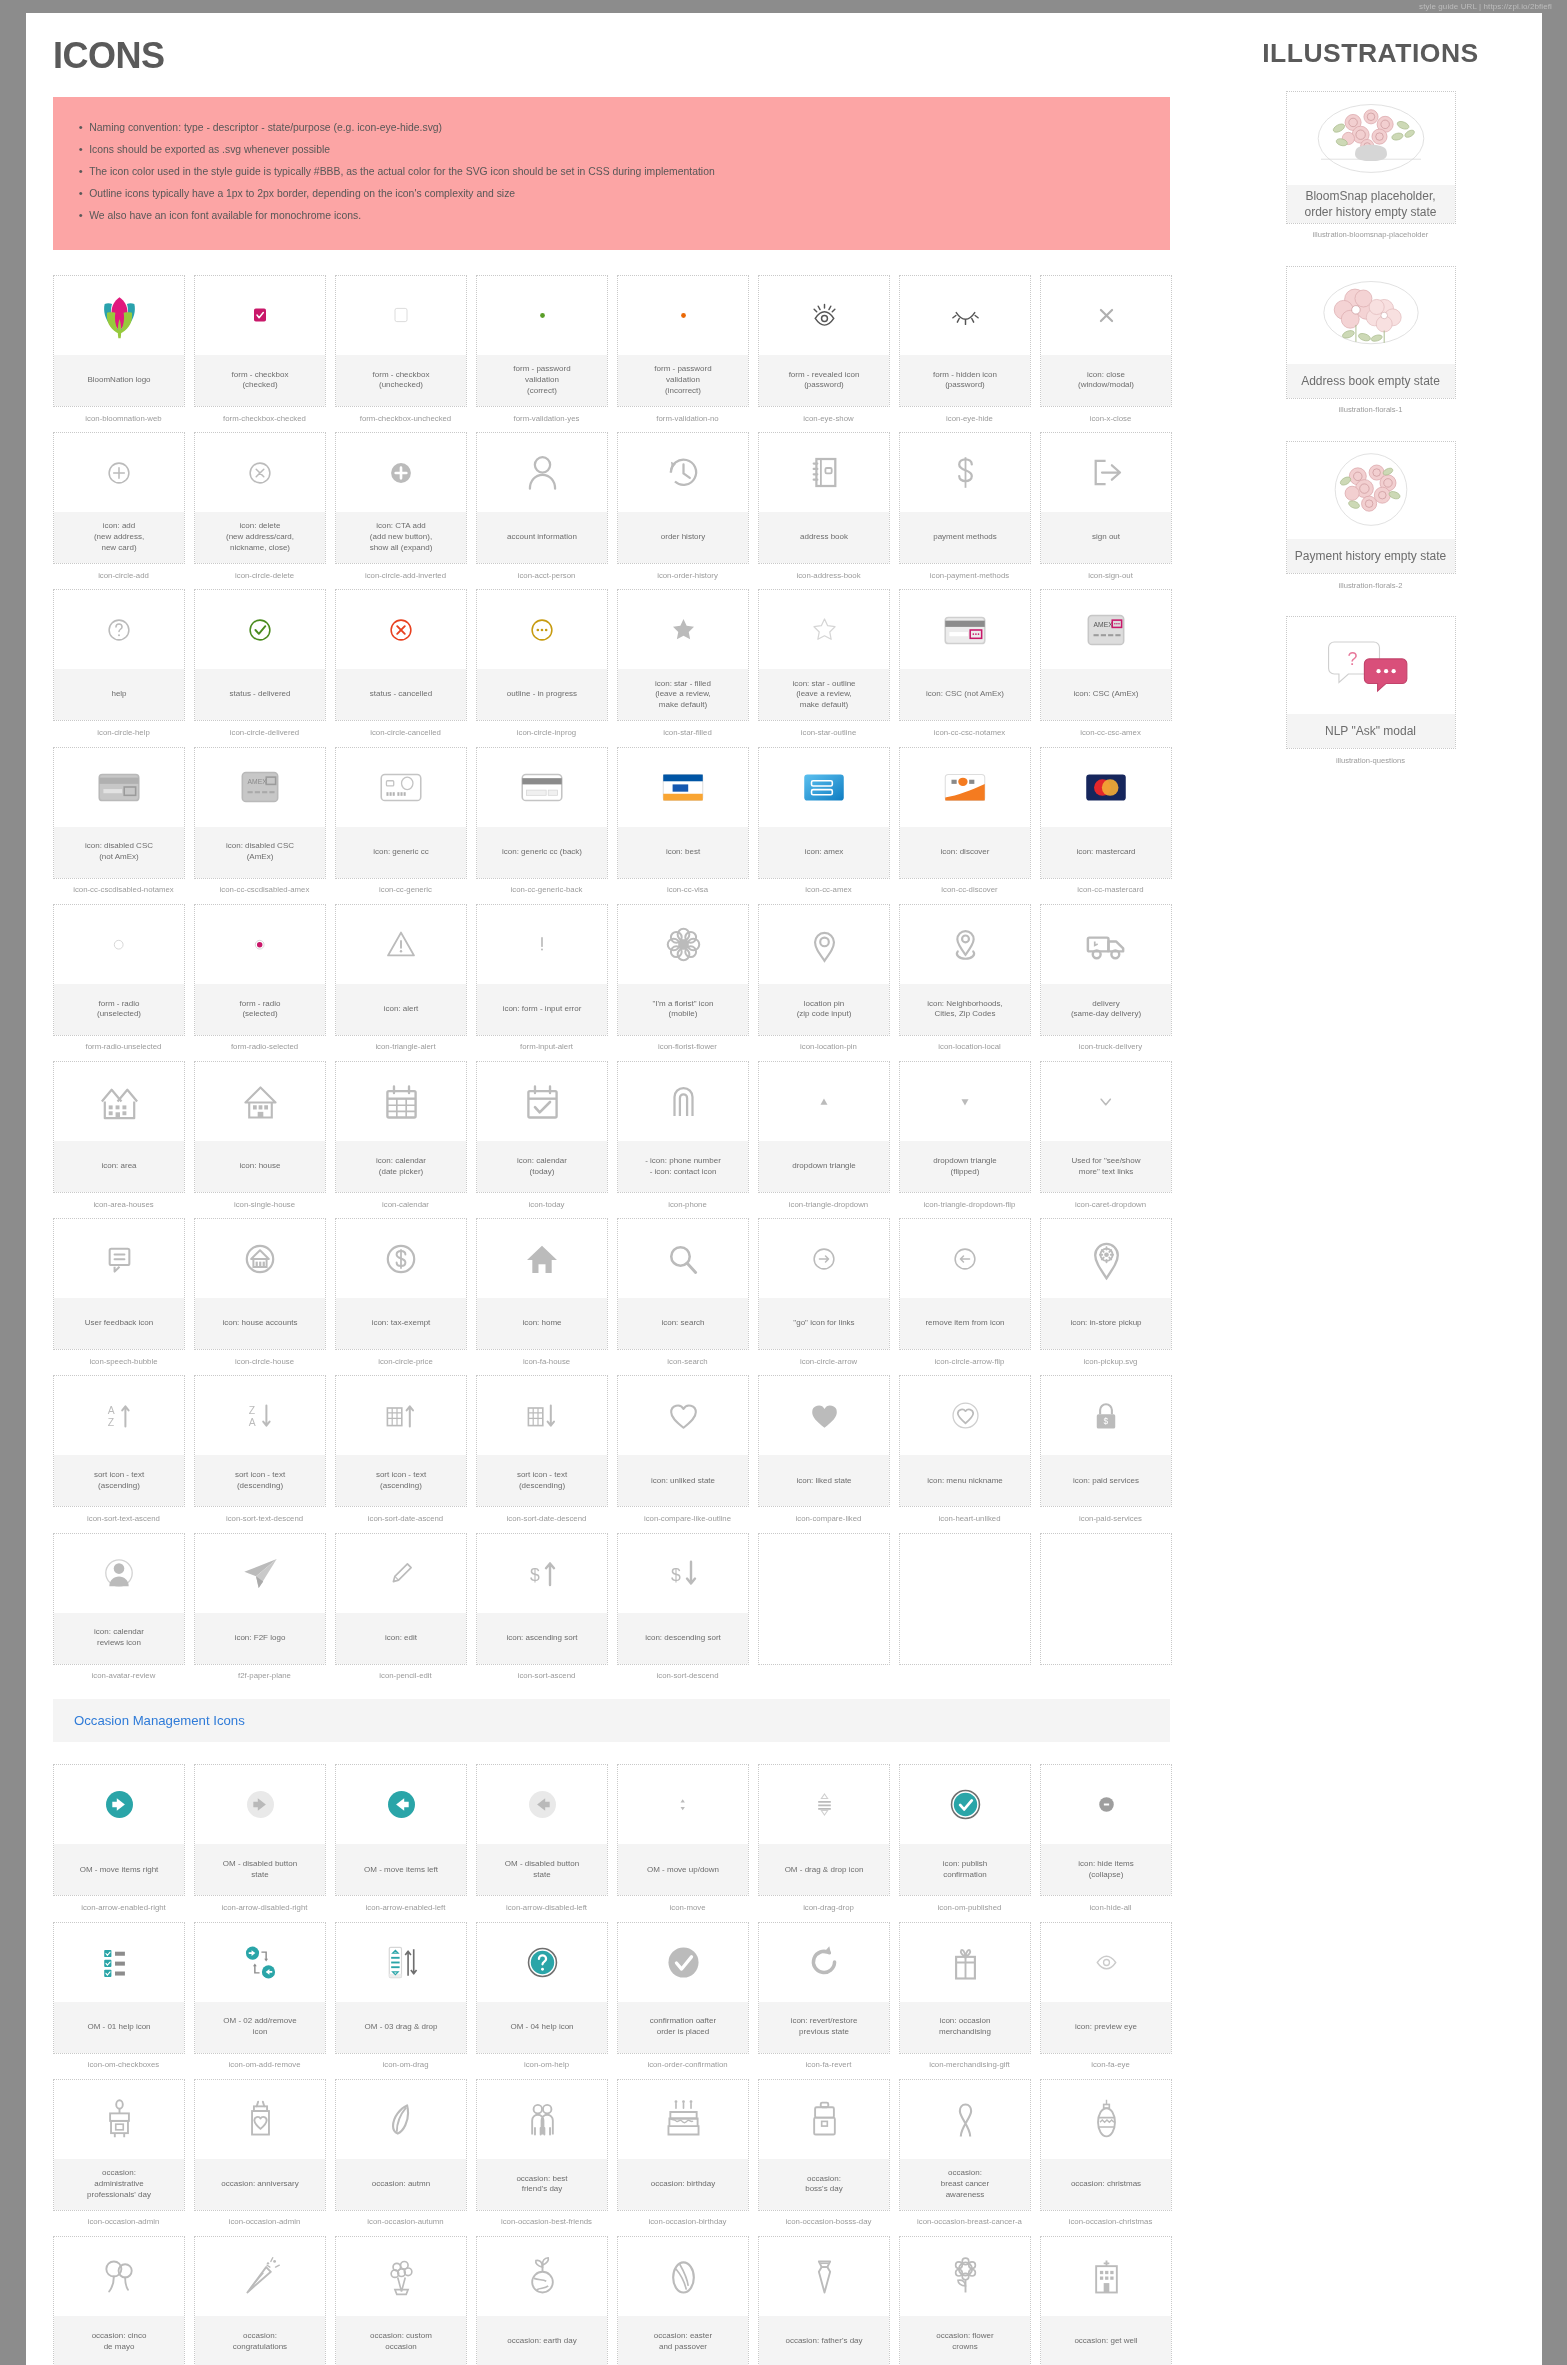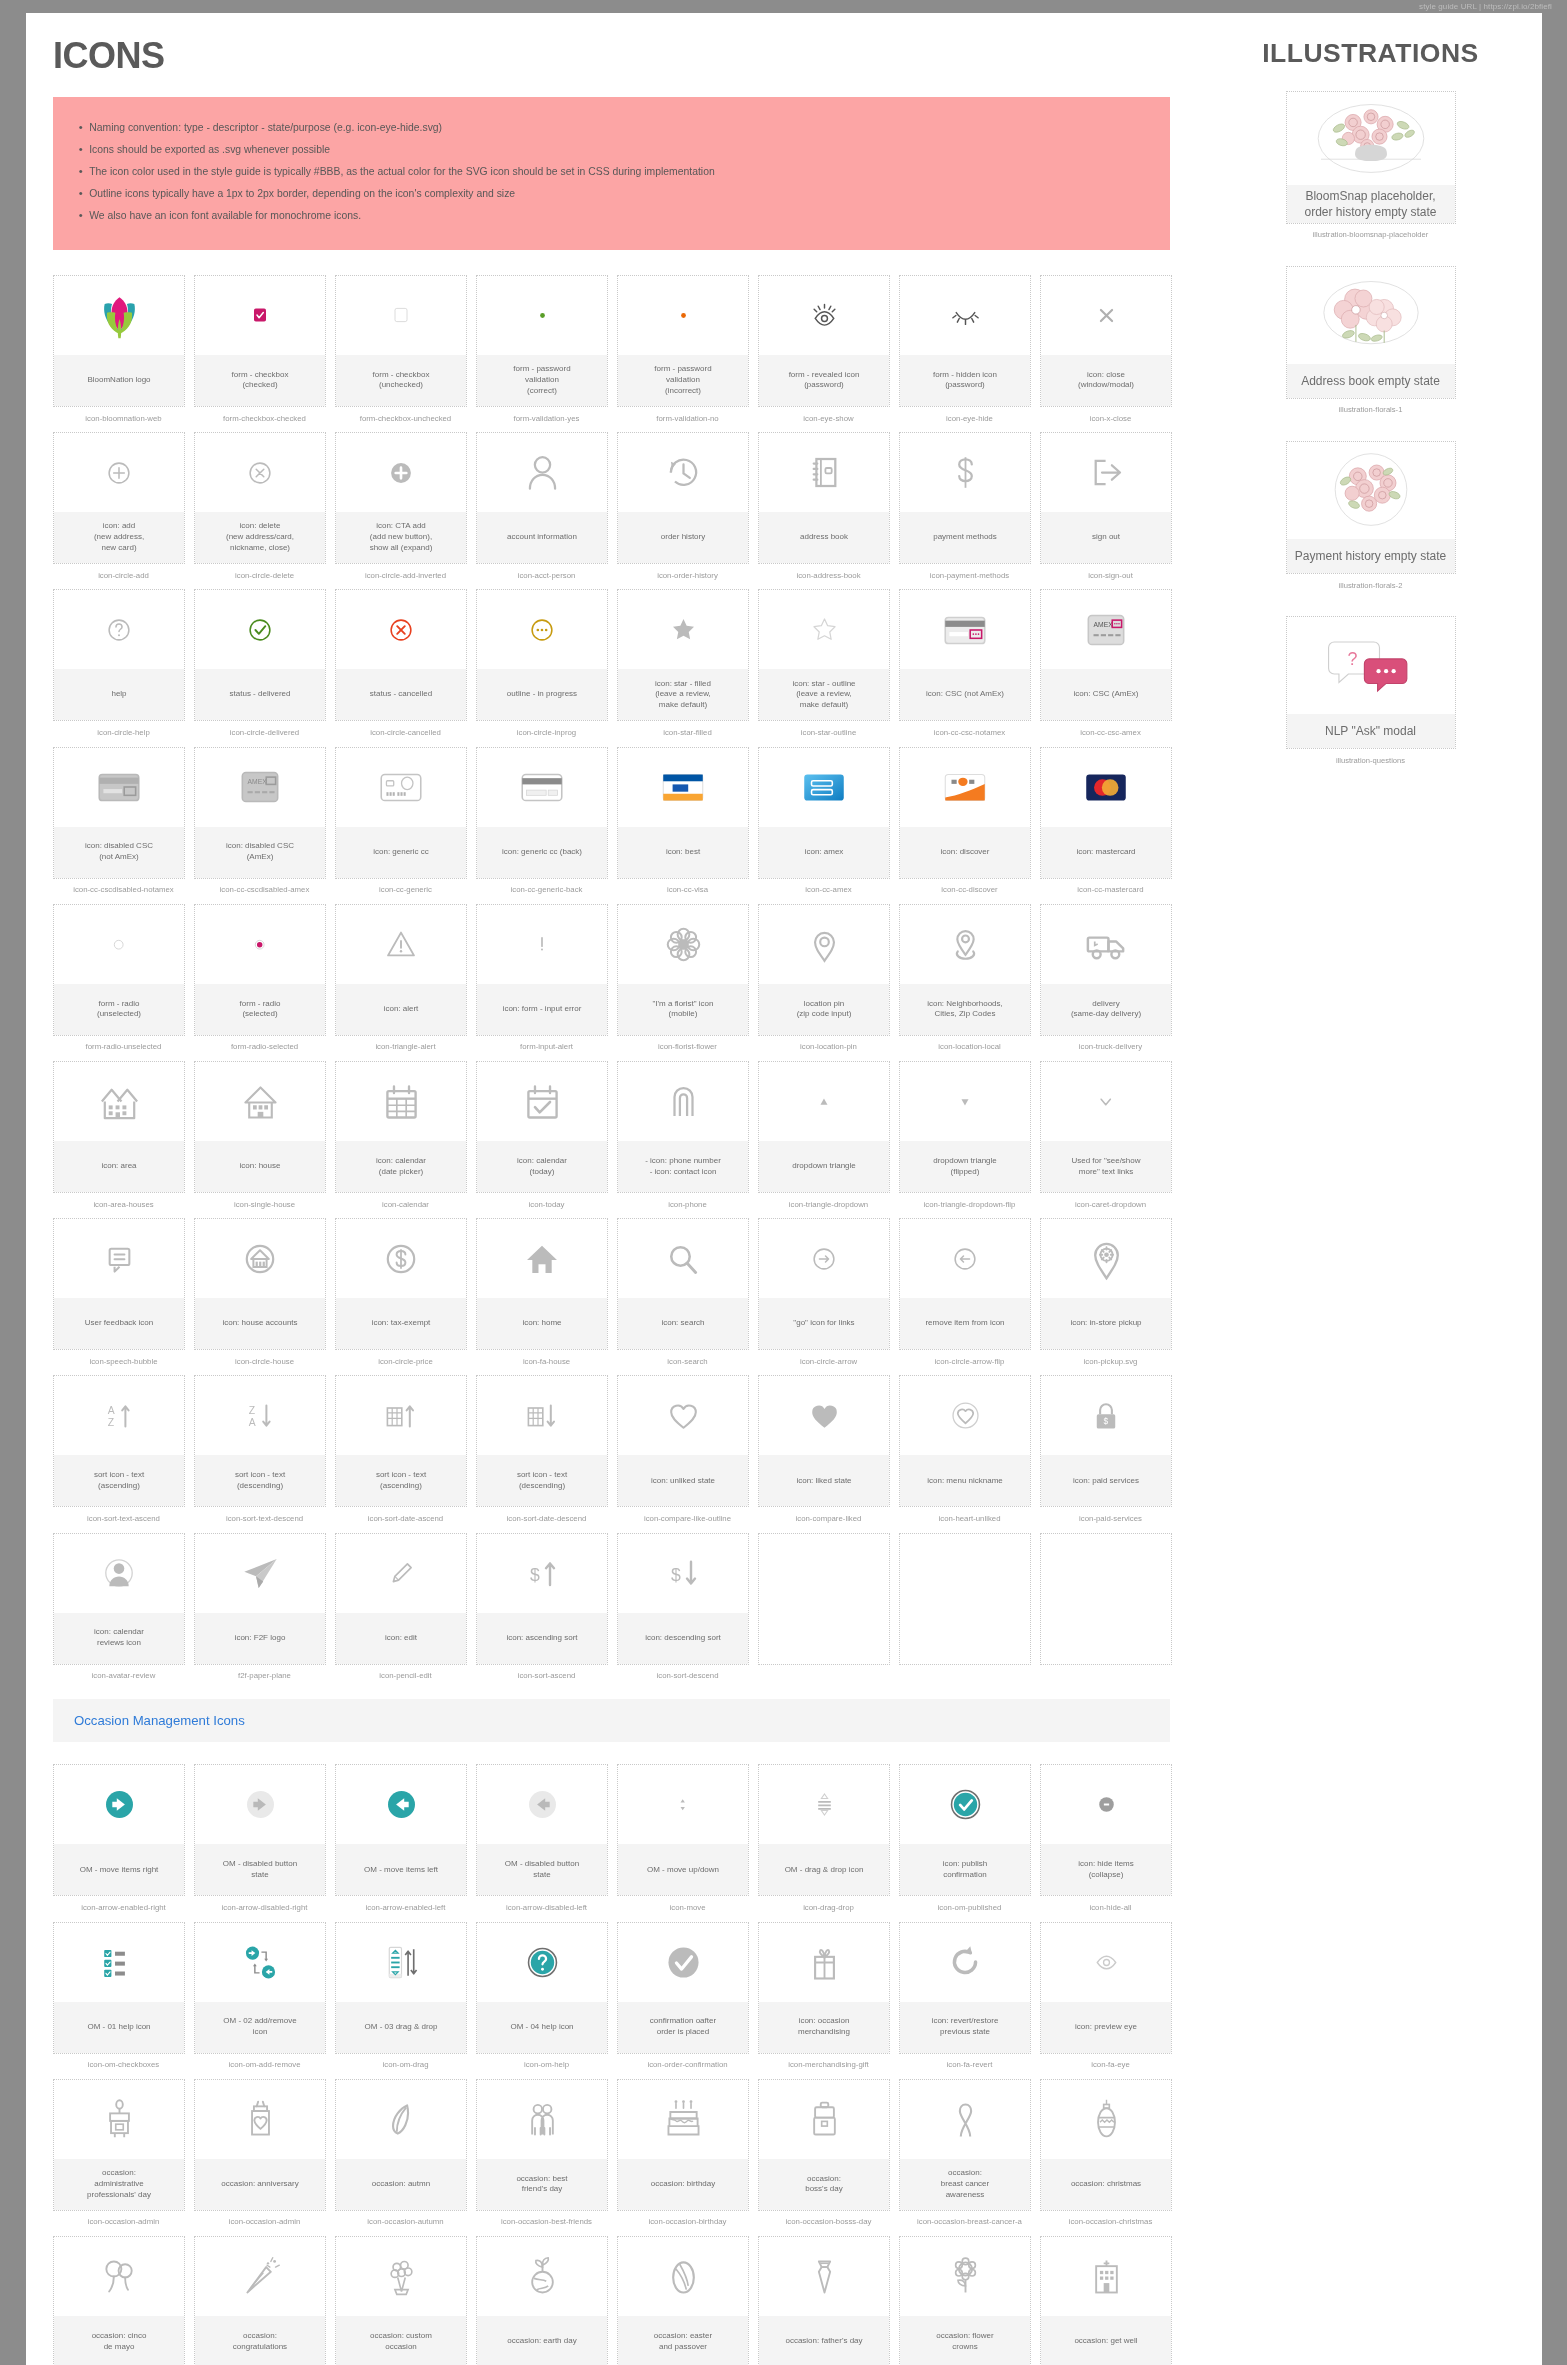--- a/index.html
+++ b/index.html
@@ -1293,43 +1293,43 @@
               </svg>
             </div>
             <div class="cap" style="white-space: pre-line; text-align: center;">confirmation oafter
 order is placed</div>
           </div>
           <div class="fname">icon-order-confirmation</div>
         </div>
         <div class="cell">
           <div class="card">
             <div class="art">
+              <svg width="44" height="44" viewBox="0 0 100 100">
+                <path d="M74 50a24 24 0 1 1-12-21" fill="none" stroke="#bbbbbb" stroke-width="8" stroke-linecap="round"></path>
+                <path d="M62 14l4 18-18-2z" fill="#bbbbbb"></path>
+              </svg>
+            </div>
+            <div class="cap" style="white-space: pre-line;">icon: revert/restore
+previous state</div>
+          </div>
+          <div class="fname">icon-fa-revert</div>
+        </div>
+        <div class="cell">
+          <div class="card">
+            <div class="art">
               <svg width="47" height="47" viewBox="0 0 100 100">
                 <rect x="30" y="38" width="40" height="46" fill="none" stroke="#bbbbbb" stroke-width="4.5"></rect>
                 <path d="M30 50h40M50 38v46" stroke="#bbbbbb" stroke-width="4"></path>
                 <path d="M50 38c-8-4-12-10-9-14 3-3 8 4 9 14zM50 38c8-4 12-10 9-14-3-3-8 4-9 14z" fill="none" stroke="#bbbbbb" stroke-width="4"></path>
               </svg>
             </div>
             <div class="cap" style="white-space: pre-line;">icon: occasion
 merchandising</div>
           </div>
           <div class="fname">icon-merchandising-gift</div>
-        </div>
-        <div class="cell">
-          <div class="card">
-            <div class="art">
-              <svg width="44" height="44" viewBox="0 0 100 100">
-                <path d="M74 50a24 24 0 1 1-12-21" fill="none" stroke="#bbbbbb" stroke-width="8" stroke-linecap="round"></path>
-                <path d="M62 14l4 18-18-2z" fill="#bbbbbb"></path>
-              </svg>
-            </div>
-            <div class="cap" style="white-space: pre-line;">icon: revert/restore
-previous state</div>
-          </div>
-          <div class="fname">icon-fa-revert</div>
         </div>
         <div class="cell">
           <div class="card">
             <div class="art">
               <svg width="33" height="33" viewBox="0 0 100 100">
                 <path d="M22 50c9-13 17-19 28-19s19 6 28 19c-9 13-17 19-28 19s-19-6-28-19z" fill="none" stroke="#cbcbcb" stroke-width="4"></path>
                 <circle cx="50" cy="50" r="9" fill="none" stroke="#cbcbcb" stroke-width="4"></circle>
               </svg>
             </div>
             <div class="cap" style="white-space: pre-line;">icon: preview eye</div>

